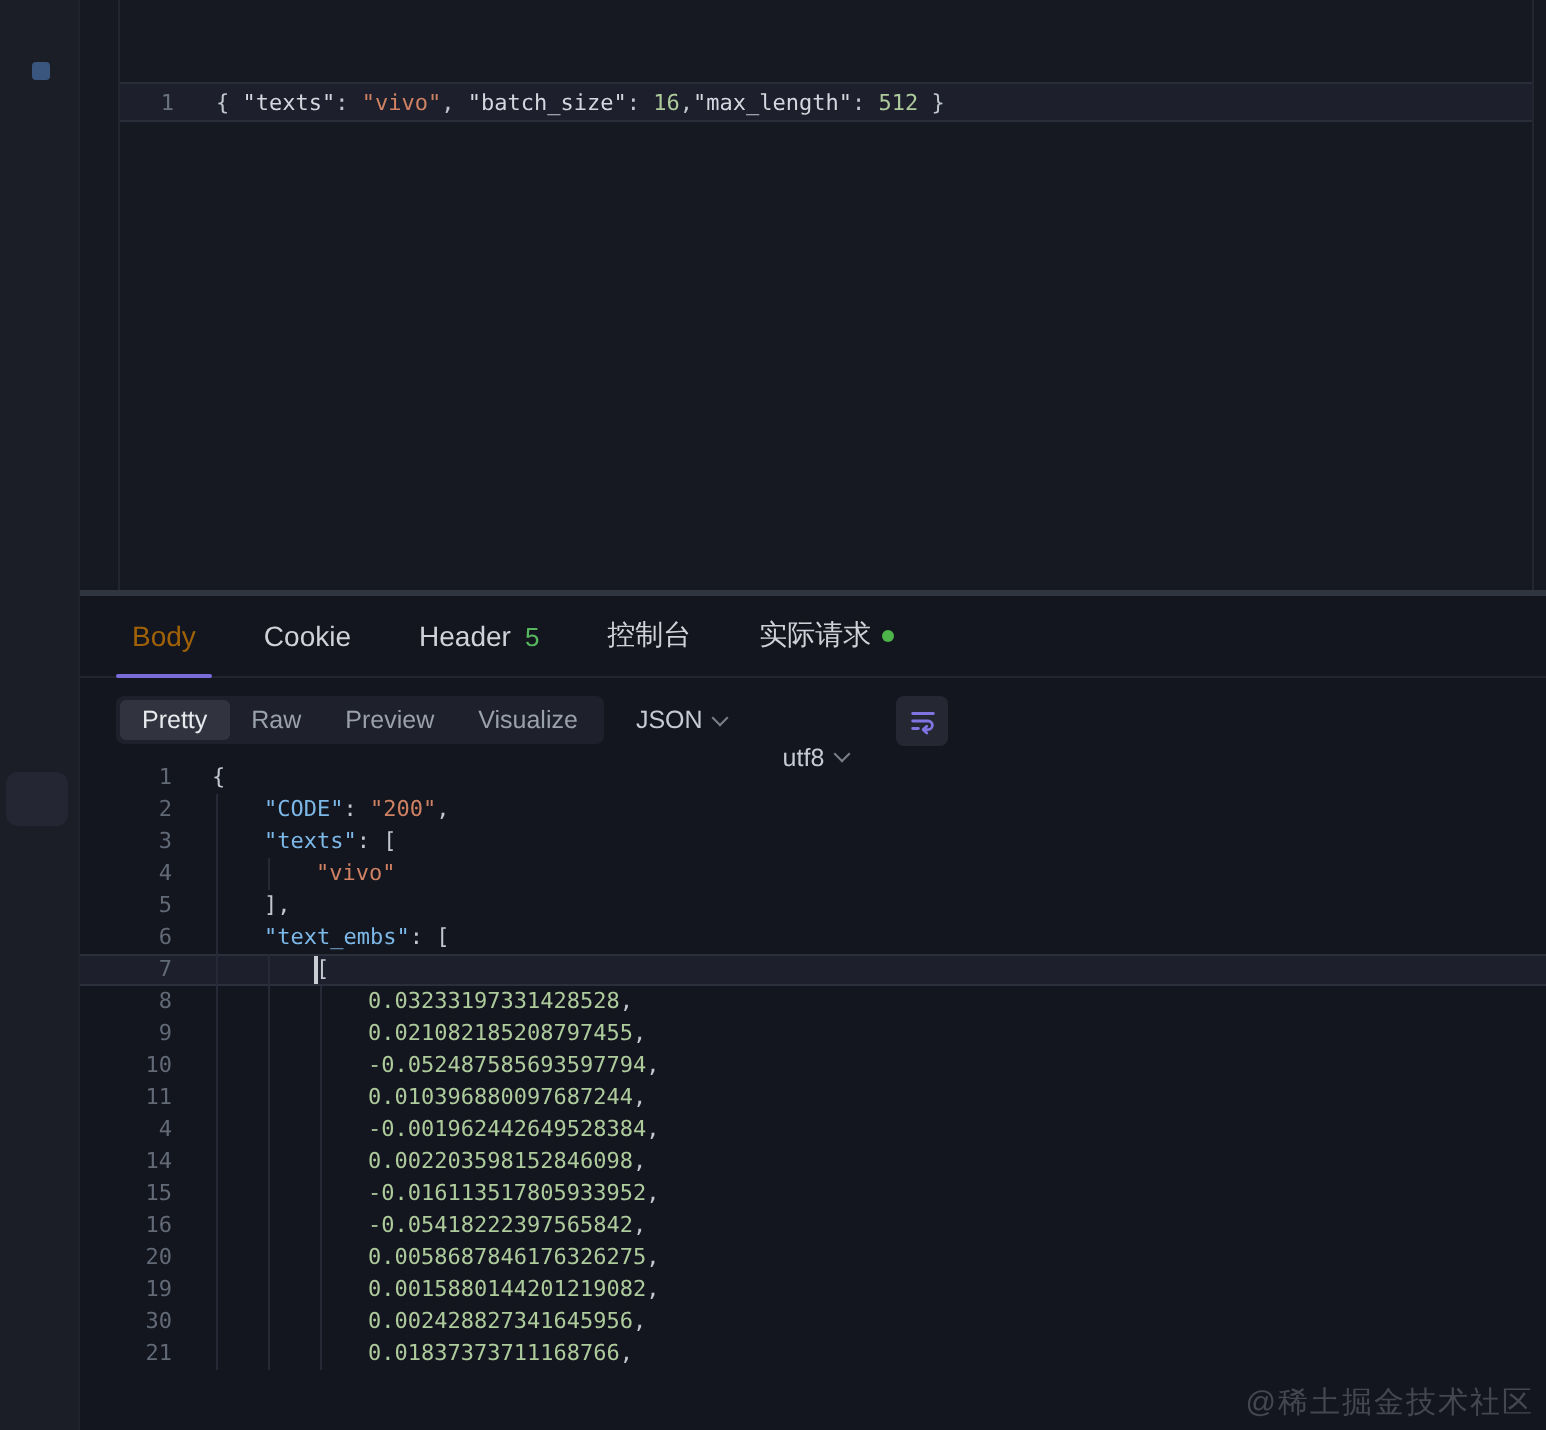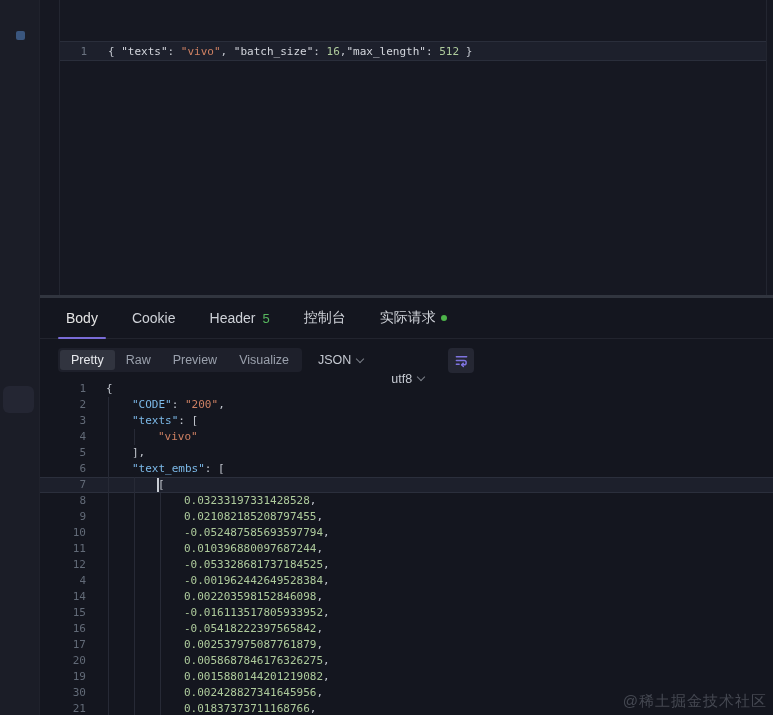--- a/index.html
+++ b/index.html
@@ -48,21 +48,21 @@
   
   .response-panel { position:absolute; top:298px; left:0; right:0; bottom:0; background:#14161f; }
   .rtabs {
     display:flex; align-items:center; height:41px; padding-left:26px;
     border-bottom:1px solid #22242e;
   }
   .rtab {
     position:relative; height:100%; display:flex; align-items:center;
     margin-right:34px; font-size:14px; color:#cfd2d8; cursor:pointer;
   }
-  .rtab.active { color:#e5e5e5; }
+  .rtab.active { color:#a16207; }
   .rtab.active::after {
     content:""; position:absolute; left:-8px; right:-8px; bottom:-1px;
     height:2.5px; background:#7a6cd8; border-radius:2px;
   }
   .rtab .badge { margin-left:7px; color:#57b75e; font-size:13px; }
   .rtab .dot { width:6px; height:6px; border-radius:50%; background:#4db44a; margin-left:5px; }
   
   .rtoolbar { display:flex; align-items:center; height:26px; margin:8px 0 0 18px; }
   .seg-group { display:flex; background:#1e202b; border-radius:4px; padding:2px; }
   .seg {
@@ -204,44 +204,36 @@
         </div>
         <div class="jline">
           <span class="ln">10</span>
           <span class="code" style="padding-left: 78px;"><i class="guide" style="left: 2px;"></i><i class="guide" style="left: 28px;"></i><i class="guide" style="left: 54px;"></i><span class="tk-number">-0.052487585693597794</span><span class="tk-punct">,</span></span>
         </div>
         <div class="jline">
           <span class="ln">11</span>
           <span class="code" style="padding-left: 78px;"><i class="guide" style="left: 2px;"></i><i class="guide" style="left: 28px;"></i><i class="guide" style="left: 54px;"></i><span class="tk-number">0.010396880097687244</span><span class="tk-punct">,</span></span>
         </div>
         <div class="jline">
-          <span class="ln">12</span>
-          <span class="code" style="padding-left: 78px;"><i class="guide" style="left: 2px;"></i><i class="guide" style="left: 28px;"></i><i class="guide" style="left: 54px;"></i><span class="tk-number">-0.053328681737184525</span><span class="tk-punct">,</span></span>
-        </div>
-        <div class="jline">
           <span class="ln">4</span>
           <span class="code" style="padding-left: 78px;"><i class="guide" style="left: 2px;"></i><i class="guide" style="left: 28px;"></i><i class="guide" style="left: 54px;"></i><span class="tk-number">-0.001962442649528384</span><span class="tk-punct">,</span></span>
         </div>
         <div class="jline">
           <span class="ln">14</span>
           <span class="code" style="padding-left: 78px;"><i class="guide" style="left: 2px;"></i><i class="guide" style="left: 28px;"></i><i class="guide" style="left: 54px;"></i><span class="tk-number">0.002203598152846098</span><span class="tk-punct">,</span></span>
         </div>
         <div class="jline">
           <span class="ln">15</span>
           <span class="code" style="padding-left: 78px;"><i class="guide" style="left: 2px;"></i><i class="guide" style="left: 28px;"></i><i class="guide" style="left: 54px;"></i><span class="tk-number">-0.016113517805933952</span><span class="tk-punct">,</span></span>
         </div>
         <div class="jline">
           <span class="ln">16</span>
           <span class="code" style="padding-left: 78px;"><i class="guide" style="left: 2px;"></i><i class="guide" style="left: 28px;"></i><i class="guide" style="left: 54px;"></i><span class="tk-number">-0.05418222397565842</span><span class="tk-punct">,</span></span>
         </div>
         <div class="jline">
-          <span class="ln">17</span>
-          <span class="code" style="padding-left: 78px;"><i class="guide" style="left: 2px;"></i><i class="guide" style="left: 28px;"></i><i class="guide" style="left: 54px;"></i><span class="tk-number">0.002537975087761879</span><span class="tk-punct">,</span></span>
-        </div>
-        <div class="jline">
           <span class="ln">20</span>
           <span class="code" style="padding-left: 78px;"><i class="guide" style="left: 2px;"></i><i class="guide" style="left: 28px;"></i><i class="guide" style="left: 54px;"></i><span class="tk-number">0.0058687846176326275</span><span class="tk-punct">,</span></span>
         </div>
         <div class="jline">
           <span class="ln">19</span>
           <span class="code" style="padding-left: 78px;"><i class="guide" style="left: 2px;"></i><i class="guide" style="left: 28px;"></i><i class="guide" style="left: 54px;"></i><span class="tk-number">0.0015880144201219082</span><span class="tk-punct">,</span></span>
         </div>
         <div class="jline">
           <span class="ln">30</span>
           <span class="code" style="padding-left: 78px;"><i class="guide" style="left: 2px;"></i><i class="guide" style="left: 28px;"></i><i class="guide" style="left: 54px;"></i><span class="tk-number">0.002428827341645956</span><span class="tk-punct">,</span></span>

